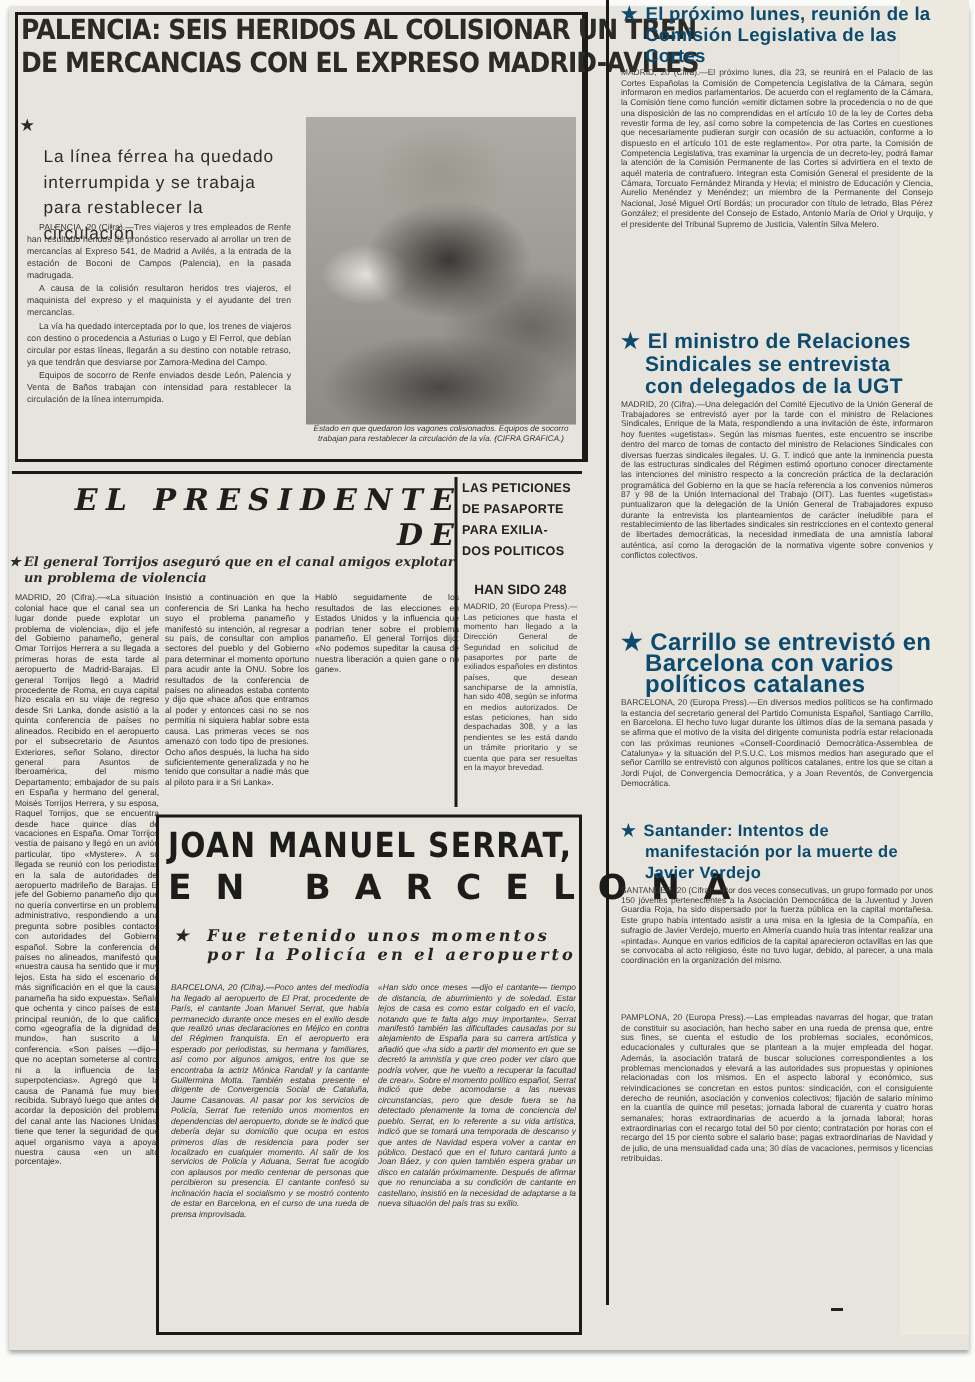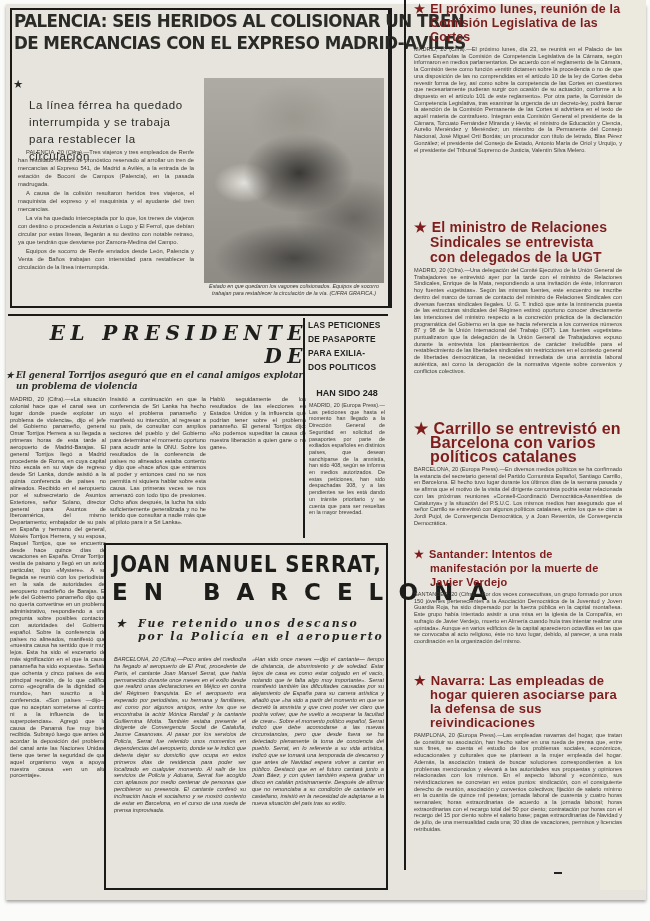--- a/index.html
+++ b/index.html
@@ -57,21 +57,21 @@
   
   #serrat-box { left: 104px; top: 543px; width: 284px; height: 347px; }
   #serrat-head { left: 112px; top: 550px; width: 272px; font-family: "DejaVu Sans", sans-serif; font-weight: bold; font-size: 23px; line-height: 28px; color: #1c1c1a; text-transform: uppercase; }
   #serrat-head .l1 { letter-spacing: 1px; display: block; white-space: nowrap; transform: scaleX(0.86); transform-origin: left top; }
   #serrat-head .l2 { letter-spacing: 16px; display: block; white-space: nowrap; }
   #serrat-sub { left: 116px; top: 617px; width: 270px; font-family: "DejaVu Serif", serif; font-weight: bold; font-style: italic; font-size: 10.8px; line-height: 13px; letter-spacing: 2px; color: #252522; }
   .ser-col { top: 656px; width: 132px; font-size: 5.6px; line-height: 6.85px; font-style: italic; color: #33322e; }
 
   
   #right-col { left: 394px; top: 2px; width: 208px; height: 880px; }
-  .r-head { font-weight: bold; font-size: 12.4px; line-height: 14px; color: #7f1d1d; letter-spacing: 0.2px; }
+  .r-head { font-weight: bold; font-size: 12.4px; line-height: 14px; color: #0c4a6e; letter-spacing: 0.2px; }
   .r-head .star { margin-right: 5px; }
   .r-head .indent { padding-left: 16px; text-indent: -16px; }
   .r-block { position: absolute; left: 0; width: 208px; }
   .r-body { font-size: 5.6px; line-height: 6.7px; }
   #right-shade { left: 600px; top: 0px; width: 46px; height: 890px; background: #ece9df; }
 </style>
 </head>
 <body>
 
 <div class="sheet"></div>
@@ -118,21 +118,21 @@
 <div class="abs" id="pasaporte-count">HAN SIDO 248</div>
 <div class="abs body-text" id="pasaporte-body" style="height:130px;">MADRID, 20 (Europa Press).—Las peticiones que hasta el momento han llegado a la Dirección General de Seguridad en solicitud de pasaportes por parte de exiliados españoles en distintos países, que desean sanchiparse de la amnistía, han sido 408, según se informa en medios autorizados. De estas peticiones, han sido despachadas 308, y a las pendientes se les está dando un trámite prioritario y se cuenta que para ser resueltas en la mayor brevedad.</div>
 
 <div class="abs boxed" id="serrat-box"></div>
 <div class="abs" id="serrat-head">
   <span class="l1">JOAN MANUEL SERRAT,</span>
   <span class="l2">EN BARCELONA</span>
 </div>
 <div class="abs" id="serrat-sub">
   <span style="position:absolute;left:0;top:0;">★</span>
-  <div style="padding-left:22px;">Fue retenido unos descanso por la Policía en el aeropuerto</div>
+  <div style="padding-left:22px;">Fue retenido unos momentos por la Policía en el aeropuerto</div>
 </div>
 <div class="abs body-text ser-col" style="left:114px;height:212px;">BARCELONA, 20 (Cifra).—Poco antes del mediodía ha llegado al aeropuerto de El Prat, procedente de París, el cantante Joan Manuel Serrat, que había permanecido durante once meses en el exilio desde que realizó unas declaraciones en Méjico en contra del Régimen franquista. En el aeropuerto era esperado por periodistas, su hermana y familiares, así como por algunos amigos, entre los que se encontraba la actriz Mónica Randall y la cantante Guillermina Motta. También estaba presente el dirigente de Convergencia Social de Cataluña, Jaume Casanovas. Al pasar por los servicios de Policía, Serrat fue retenido unos momentos en dependencias del aeropuerto, donde se le indicó que debería dejar su domicilio que ocupa en estos primeros días de residencia para poder ser localizado en cualquier momento. Al salir de los servicios de Policía y Aduana, Serrat fue acogido con aplausos por medio centenar de personas que percibieron su presencia. El cantante confesó su inclinación hacia el socialismo y se mostró contento de estar en Barcelona, en el curso de una rueda de prensa improvisada.</div>
 <div class="abs body-text ser-col" style="left:252px;height:212px;">«Han sido once meses —dijo el cantante— tiempo de distancia, de aburrimiento y de soledad. Estar lejos de casa es como estar colgado en el vacío, notando que te falta algo muy importante». Serrat manifestó también las dificultades causadas por su alejamiento de España para su carrera artística y añadió que «ha sido a partir del momento en que se decretó la amnistía y que creo poder ver claro que podría volver, que he vuelto a recuperar la facultad de crear». Sobre el momento político español, Serrat indicó que debe acomodarse a las nuevas circunstancias, pero que desde fuera se ha detectado plenamente la toma de conciencia del pueblo. Serrat, en lo referente a su vida artística, indicó que se tomará una temporada de descanso y que antes de Navidad espera volver a cantar en público. Destacó que en el futuro cantará junto a Joan Báez, y con quien también espera grabar un disco en catalán próximamente. Después de afirmar que no renunciaba a su condición de cantante en castellano, insistió en la necesidad de adaptarse a la nueva situación del país tras su exilio.</div>
 
 <div class="rule-v" style="left:390px;top:8px;height:300px;"></div>
 <div class="rule-v" style="left:404px;top:0px;height:870px;"></div>
 
 <div class="abs" id="right-col" style="left:414px;">
   <div class="r-block" style="top:0px;">
     <div class="r-head">
@@ -156,19 +156,16 @@
   </div>
 
   <div class="r-block" style="top:545px;">
     <div class="r-head" style="font-size:11px;">
       <div class="indent"><span class="star">★</span><span>Santander: Intentos de manifestación por la muerte de Javier Verdejo</span></div>
     </div>
     <div class="body-text r-body" style="height:62px;margin-top:2px;">SANTANDER, 20 (Cifra).—Por dos veces consecutivas, un grupo formado por unos 150 jóvenes pertenecientes a la Asociación Democrática de la Juventud y Joven Guardia Roja, ha sido dispersado por la fuerza pública en la capital montañesa. Este grupo había intentado asistir a una misa en la iglesia de la Compañía, en sufragio de Javier Verdejo, muerto en Almería cuando huía tras intentar realizar una «pintada». Aunque en varios edificios de la capital aparecieron octavillas en las que se convocaba al acto religioso, éste no tuvo lugar, debido, al parecer, a una mala coordinación en la organización del mismo.</div>
   </div>
 
   <div class="r-block" style="top:672px;">
-    <div class="r-head" style="font-size:13px;">
-      <div class="indent"><span class="star">★</span><span>Navarra: Las empleadas de hogar quieren asociarse para la defensa de sus reivindicaciones</span></div>
-    </div>
     <div class="body-text r-body" style="height:130px;margin-top:2px;">PAMPLONA, 20 (Europa Press).—Las empleadas navarras del hogar, que tratan de constituir su asociación, han hecho saber en una rueda de prensa que, entre sus fines, se cuenta el estudio de los problemas sociales, económicos, educacionales y culturales que se plantean a la mujer empleada del hogar. Además, la asociación tratará de buscar soluciones correspondientes a los problemas mencionados y elevará a las autoridades sus propuestas y opiniones relacionadas con los mismos. En el aspecto laboral y económico, sus reivindicaciones se concretan en estos puntos: sindicación, con el consiguiente derecho de reunión, asociación y convenios colectivos; fijación de salario mínimo en la cuantía de quince mil pesetas; jornada laboral de cuarenta y cuatro horas semanales; horas extraordinarias de acuerdo a la jornada laboral; horas extraordinarias con el recargo total del 50 por ciento; contratación por horas con el recargo del 15 por ciento sobre el salario base; pagas extraordinarias de Navidad y de julio, de una mensualidad cada una; 30 días de vacaciones, permisos y licencias retribuidas.</div>
   </div>
   <div class="abs" style="left:140px;top:870px;width:8px;height:2px;background:#222;"></div>
 </div>
 
 </body></html>

